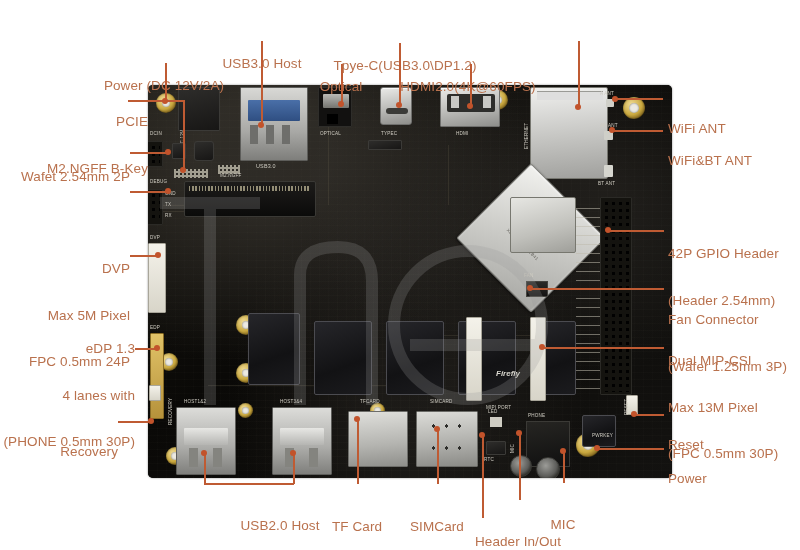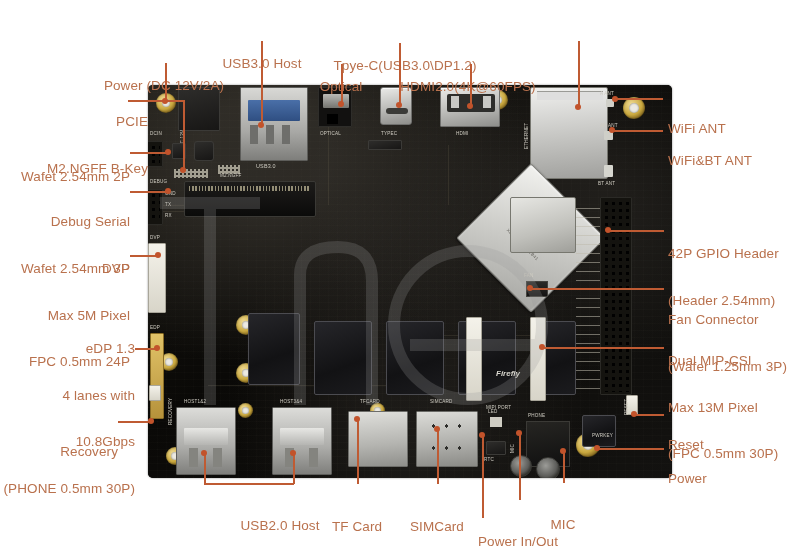--- a/index.html
+++ b/index.html
@@ -342,39 +342,34 @@
   </div>
   <div class="ln lnh" style="left:614px;top:130px;width:49px;"></div>
   <div class="dot" style="left:609px;top:127px;"></div>
 
   <div class="lbl r" style="left:0px;top:138px;width:130px;">
     <div>Wafet 2.54mm 2P</div>
   </div>
   <div class="ln lnh" style="left:130px;top:152px;width:38px;"></div>
   <div class="dot" style="left:165px;top:149px;"></div>
 
-  <div class="lbl r" style="left:0px;top:183px;width:130px;">
-    <div>Debug Serial</div>
-    <div>Wafet 2.54mm 3P</div>
-  </div>
   <div class="ln lnh" style="left:130px;top:191px;width:38px;"></div>
   <div class="dot" style="left:165px;top:188px;"></div>
 
   <div class="lbl r" style="left:0px;top:230px;width:130px;">
     <div>DVP</div>
     <div>Max 5M Pixel</div>
     <div>FPC 0.5mm 24P</div>
   </div>
   <div class="ln lnh" style="left:130px;top:255px;width:28px;"></div>
   <div class="dot" style="left:155px;top:252px;"></div>
 
   <div class="lbl r" style="left:0px;top:310px;width:135px;">
     <div>eDP 1.3</div>
     <div>4 lanes with</div>
-    <div>10.8Gbps</div>
     <div>(PHONE 0.5mm 30P)</div>
   </div>
   <div class="ln lnh" style="left:135px;top:348px;width:22px;"></div>
   <div class="dot" style="left:154px;top:345px;"></div>
 
   <div class="lbl l" style="left:668px;top:215px;width:132px;">
     <div>42P GPIO Header</div>
     <div>(Header 2.54mm)</div>
   </div>
   <div class="ln lnh" style="left:608px;top:230px;width:56px;"></div>
@@ -435,21 +430,21 @@
   <div class="ln lnv" style="left:437px;top:428px;height:56px;"></div>
   <div class="dot" style="left:434px;top:426px;"></div>
 
   <div class="lbl c" style="left:440px;top:521px;width:230px;">
     
   </div>
   <div class="ln lnv" style="left:482px;top:434px;height:84px;"></div>
   <div class="dot" style="left:479px;top:432px;"></div>
 
   <div class="lbl c" style="left:448px;top:503px;width:140px;">
-    <div>Power In/Out</div>
+    <div>Header In/Out</div>
   </div>
   <div class="ln lnv" style="left:519px;top:432px;height:68px;"></div>
   <div class="dot" style="left:516px;top:430px;"></div>
 
   <div class="lbl c" style="left:530px;top:486px;width:66px;">
     <div>MIC</div>
   </div>
   <div class="ln lnv" style="left:563px;top:450px;height:33px;"></div>
   <div class="dot" style="left:560px;top:448px;"></div>
 

